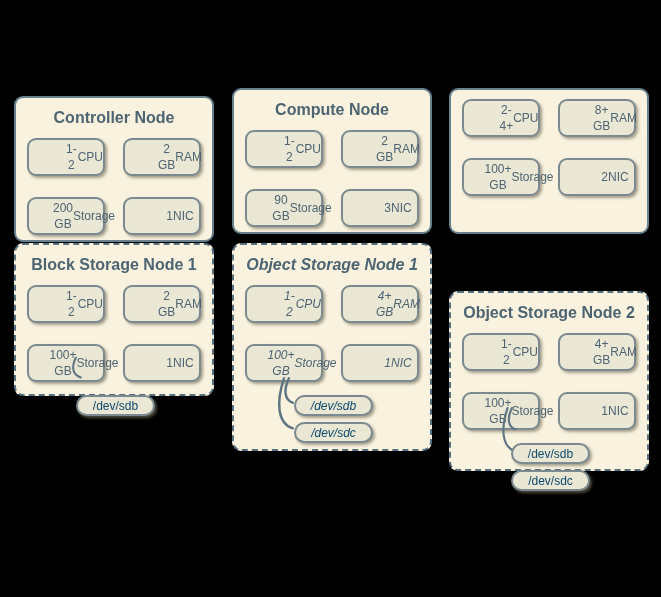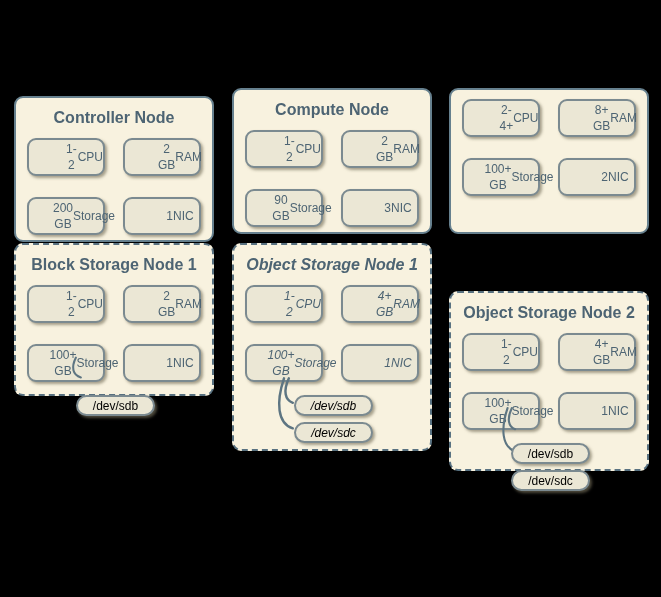--- a/index.html
+++ b/index.html
@@ -60,21 +60,21 @@
     padding-left: 36px;
   }
   .dev {
     position: absolute;
     width: 79px; height: 21px;
     background: #ebe7d5;
     border: 2px solid #7b8a90;
     border-radius: 11px;
     box-sizing: border-box;
     display: flex; align-items: center; justify-content: center;
-    font-size: 12px; color: #000000;
+    font-size: 12px; color: #0c4a6e;
     box-shadow: 2px 2px 3px rgba(120,113,92,0.65);
   }
   .dev.sdb { left: 60px; top: 150px; }
   .dev.sdc { left: 60px; top: 177px; }
   .connectors {
     position: absolute; left: 0; top: 0;
     width: 100%; height: 100%;
     pointer-events: none;
   }
   .connectors path {

